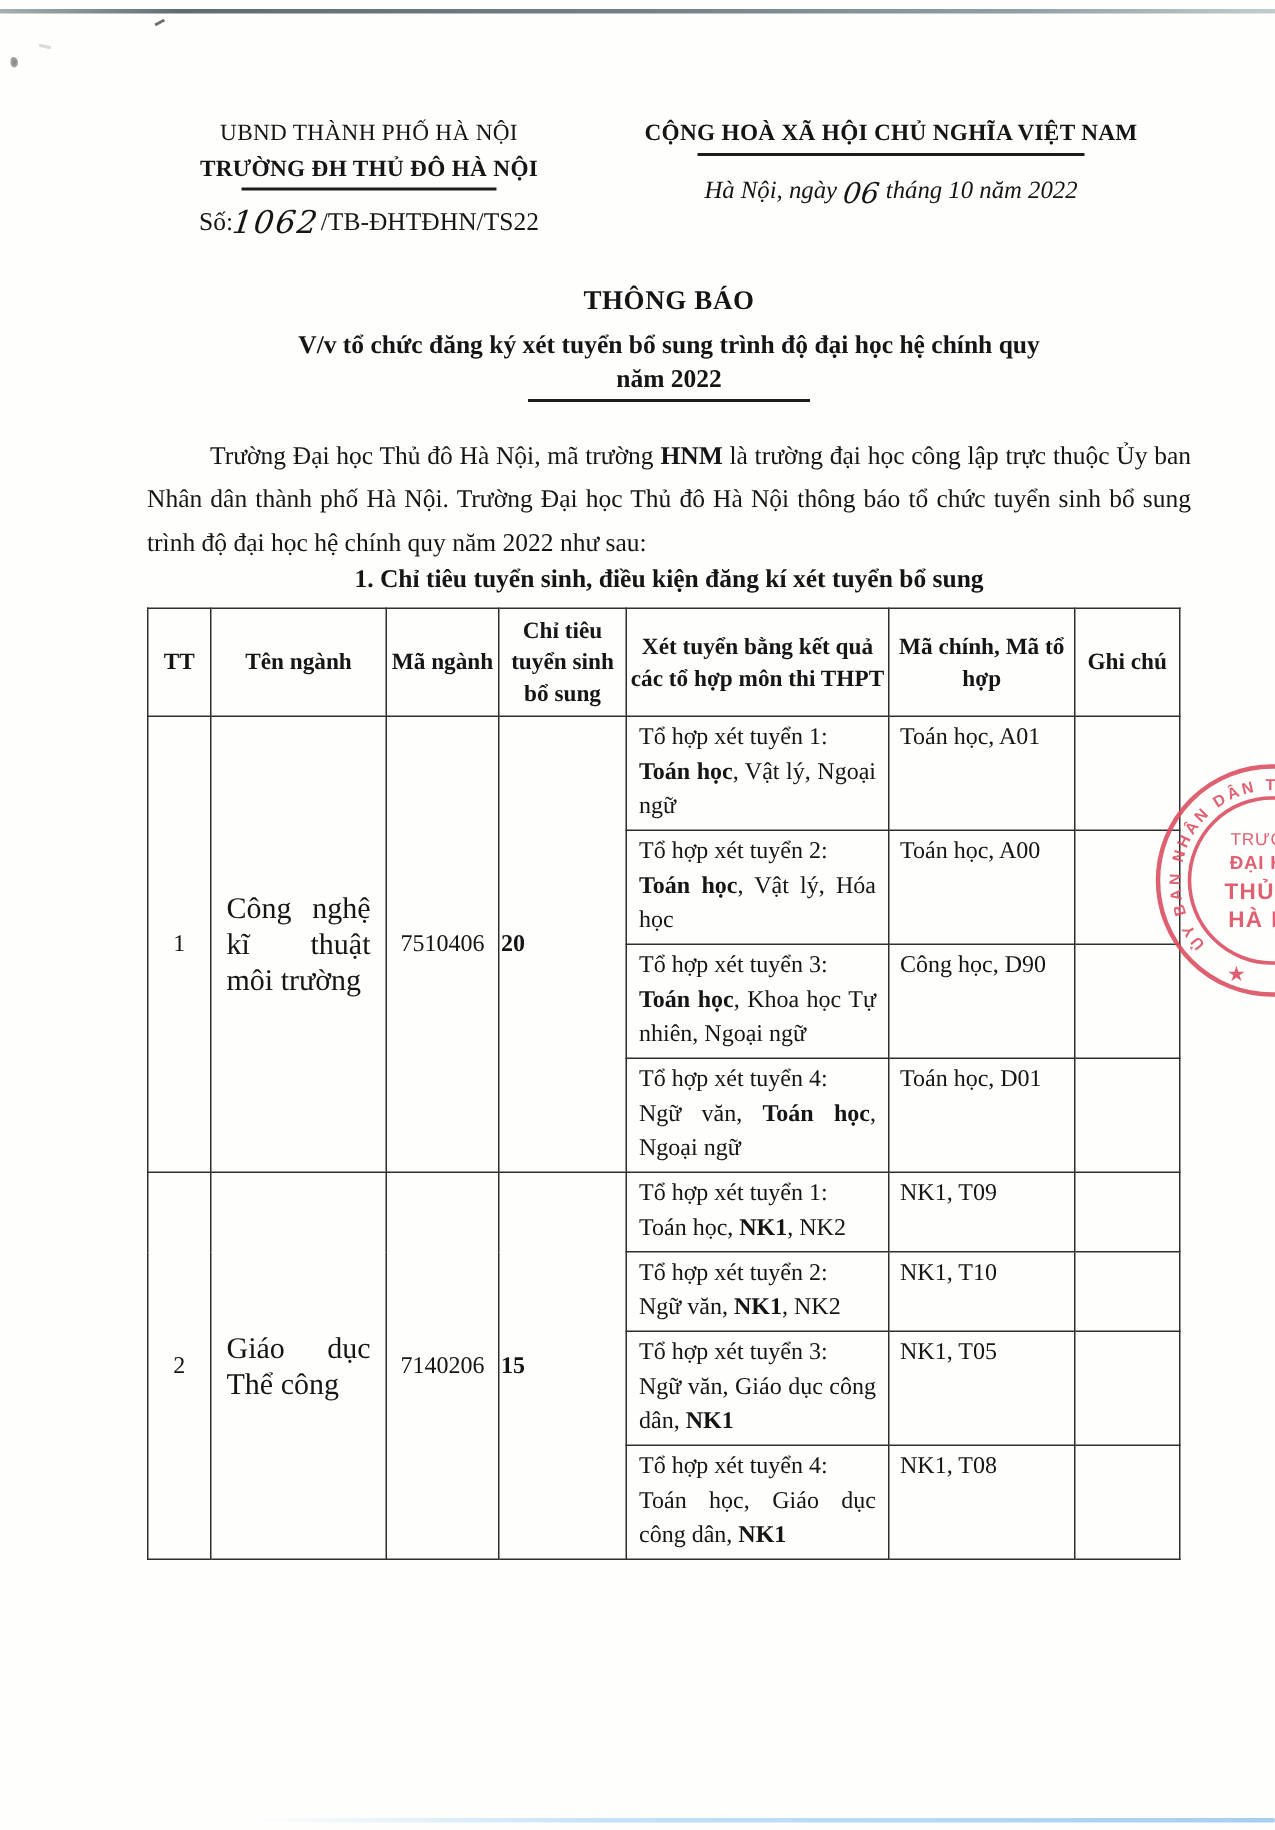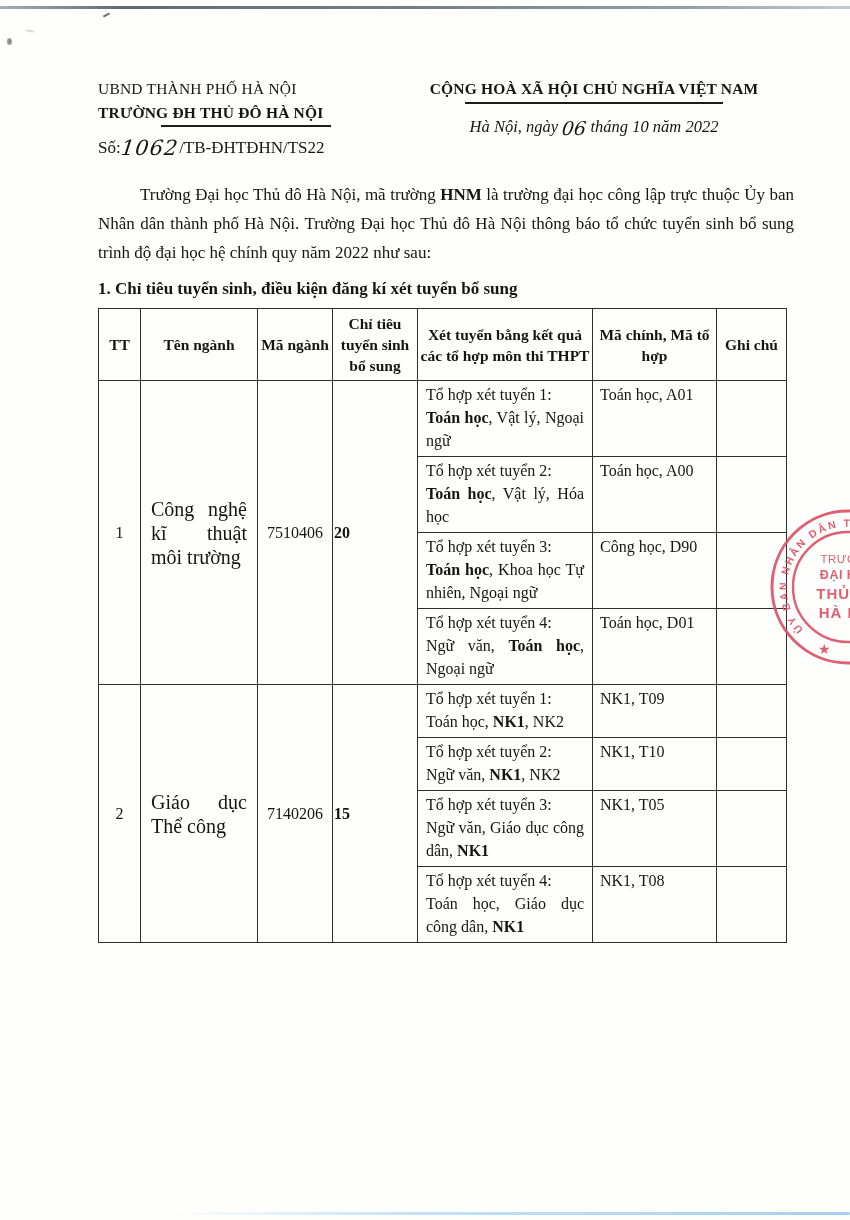--- a/index.html
+++ b/index.html
@@ -25,21 +25,21 @@
     background:#c9c9c9; transform:rotate(12deg); opacity:.7; }
   .scan-bottom {
     position:absolute; bottom:5px; left:170px; right:0; height:3px; border-radius:2px;
     background:linear-gradient(90deg, rgba(150,205,245,0), rgba(125,190,240,.45) 35%, rgba(105,175,235,.6));
   }
 
   .content { padding:80px 56px 0 98px; }
 
   
   .hdr { display:flex; }
-  .hdr-left { width:296px; flex:0 0 auto; }
+  .hdr-left { width:296px; text-align:center; flex:0 0 auto; }
   .hdr-right { flex:1; text-align:center; }
   .org-sup { font-size:15.5px; letter-spacing:.2px; }
   .org-name { font-size:15.5px; font-weight:bold; margin-top:6px; letter-spacing:.2px; }
   .rule { height:2px; background:#1c1c1c; margin:3px auto 0; }
   .rule-org { width:170px; }
   .rule-motto { width:258px; margin-top:4px; }
   .doc-no { margin-top:11px; font-size:17px; white-space:nowrap; }
   .hw {
     display:inline-block; font-style:italic; transform:skewX(-7deg);
     font-family:"DejaVu Serif", serif; letter-spacing:1px; line-height:1;
@@ -55,21 +55,21 @@
   .title-main { font-size:18px; font-weight:bold; letter-spacing:.4px; }
   .title-sub { font-size:17px; font-weight:bold; margin-top:9px; }
   .title-sub2 { font-size:17px; font-weight:bold; margin-top:3px; }
   .rule-title { width:188px; margin-top:3px; }
 
   
   .para {
     margin-top:21px; font-size:17px; line-height:29px;
     text-align:justify; text-indent:42px;
   }
-  .section-heading { margin-top:12px; font-size:17px; font-weight:bold; }
+  .section-heading { font-size:17px; font-weight:bold;text-align:center; }
 
   
   table.adm {
     margin-top:9px; border-collapse:collapse; table-layout:fixed; width:688px;
     position:relative; z-index:1;
   }
   table.adm th, table.adm td { border:1.5px solid #2e2e2e; }
   table.adm thead th {
     font-size:15.5px; font-weight:bold; line-height:21px;
     padding:4px 2px; text-align:center; vertical-align:middle;
@@ -117,20 +117,26 @@
       <div class="rule rule-org"></div>
       <div class="doc-no"><span>Số:</span><span class="hw hw-no">1062</span><span>/TB-ĐHTĐHN/TS22</span></div>
     </div>
     <div class="hdr-right">
       <div class="nation">CỘNG HOÀ XÃ HỘI CHỦ NGHĨA VIỆT NAM</div>
       <div class="rule rule-motto"></div>
       <div class="dateline"><span>Hà Nội, ngày</span> <span class="hw hw-day">06</span> <span>tháng 10 năm 2022</span></div>
     </div>
   </div>
 
+  <div class="title-block">
+    <div class="title-main">THÔNG BÁO</div>
+    <div class="title-sub">V/v tổ chức đăng ký xét tuyển bổ sung trình độ đại học hệ chính quy</div>
+    <div class="title-sub2">năm 2022</div>
+    <div class="rule rule-title"></div>
+  </div>
 
   <div class="para"><span>Trường Đại học Thủ đô Hà Nội, mã trường </span><span class="b">HNM</span><span> là trường đại học công lập trực thuộc Ủy ban Nhân dân thành phố Hà Nội. Trường Đại học Thủ đô Hà Nội thông báo tổ chức tuyển sinh bổ sung trình độ đại học hệ chính quy năm 2022 như sau:</span></div>
 
   <div class="section-heading">1. Chỉ tiêu tuyển sinh, điều kiện đăng kí xét tuyển bổ sung</div>
 
   <table class="adm">
     <colgroup>
       <col style="width:42px">
         <col style="width:117px">
         <col style="width:75px">

